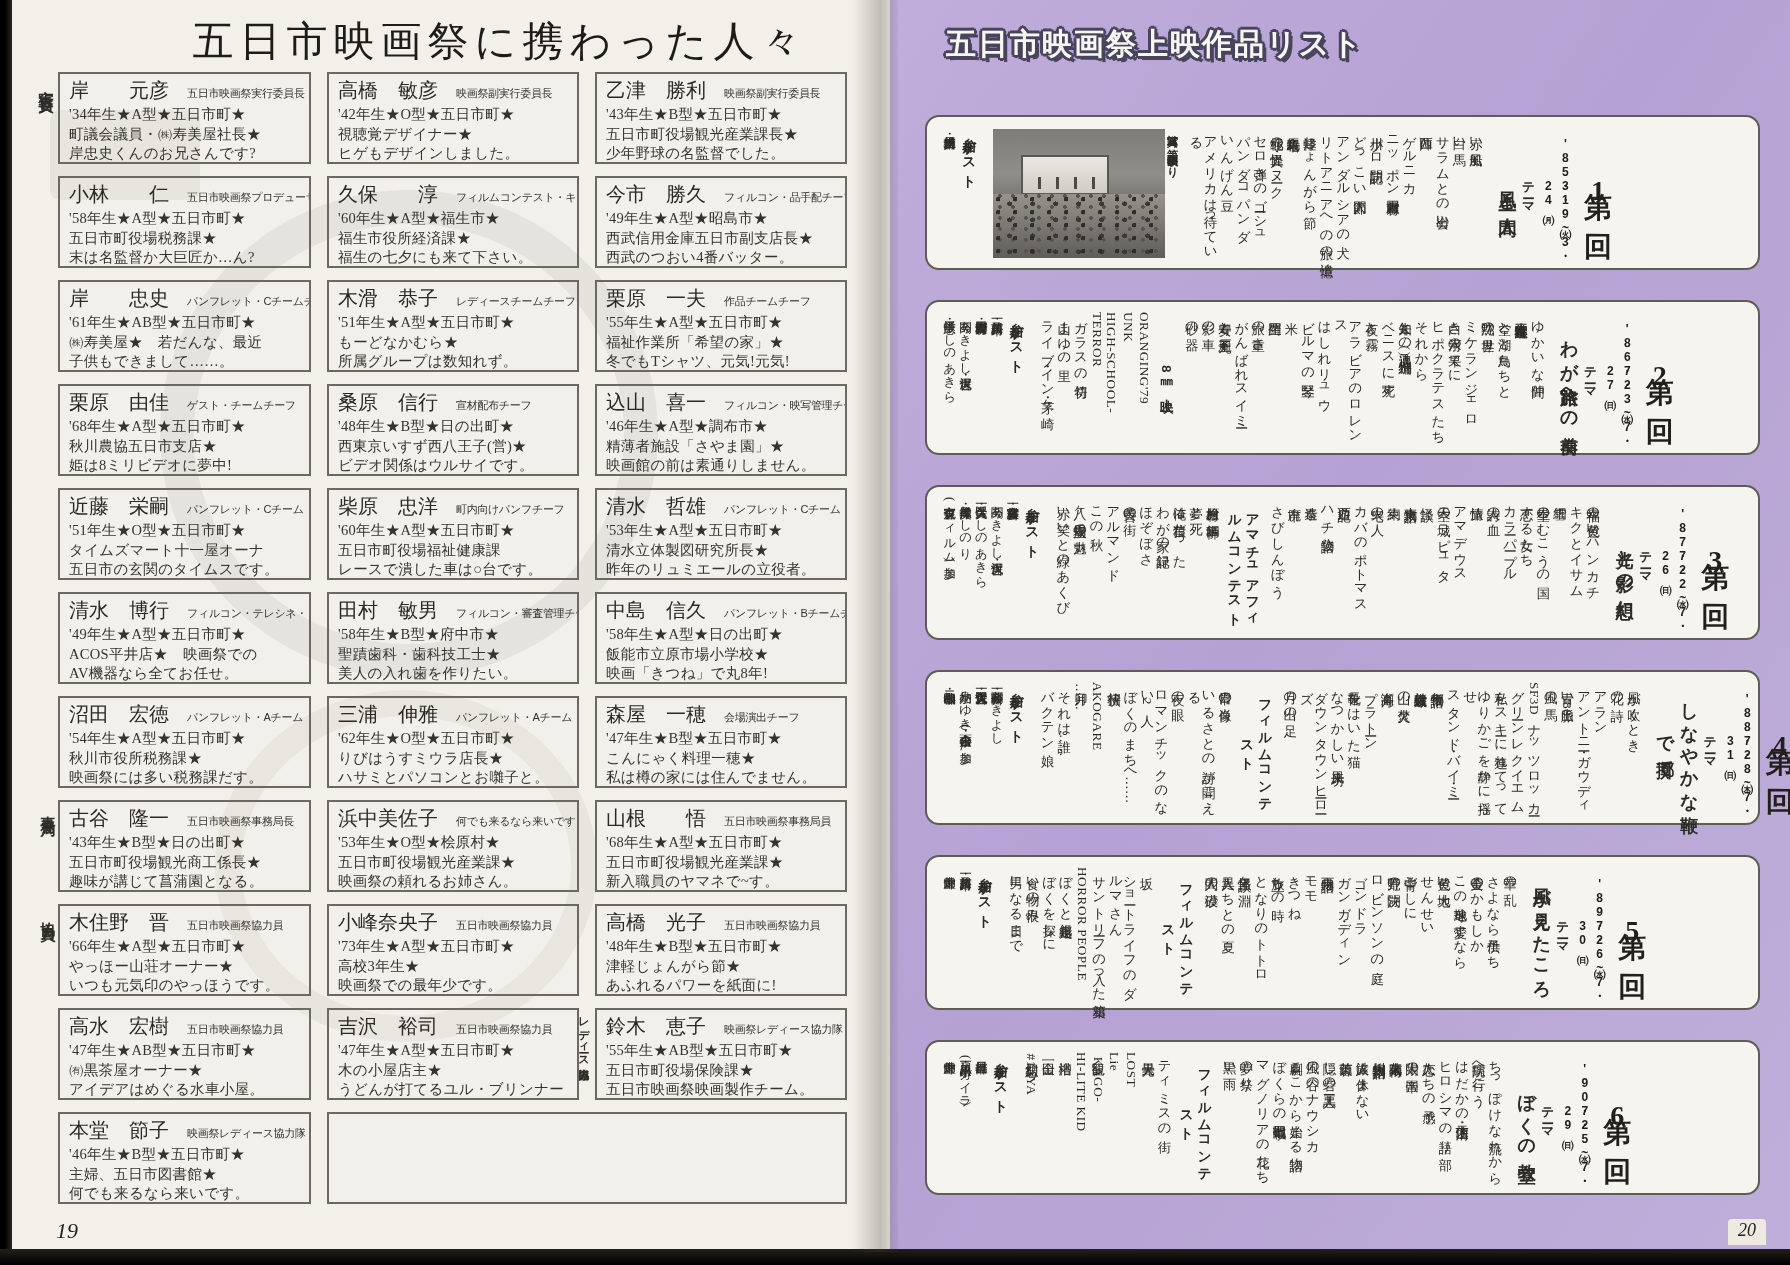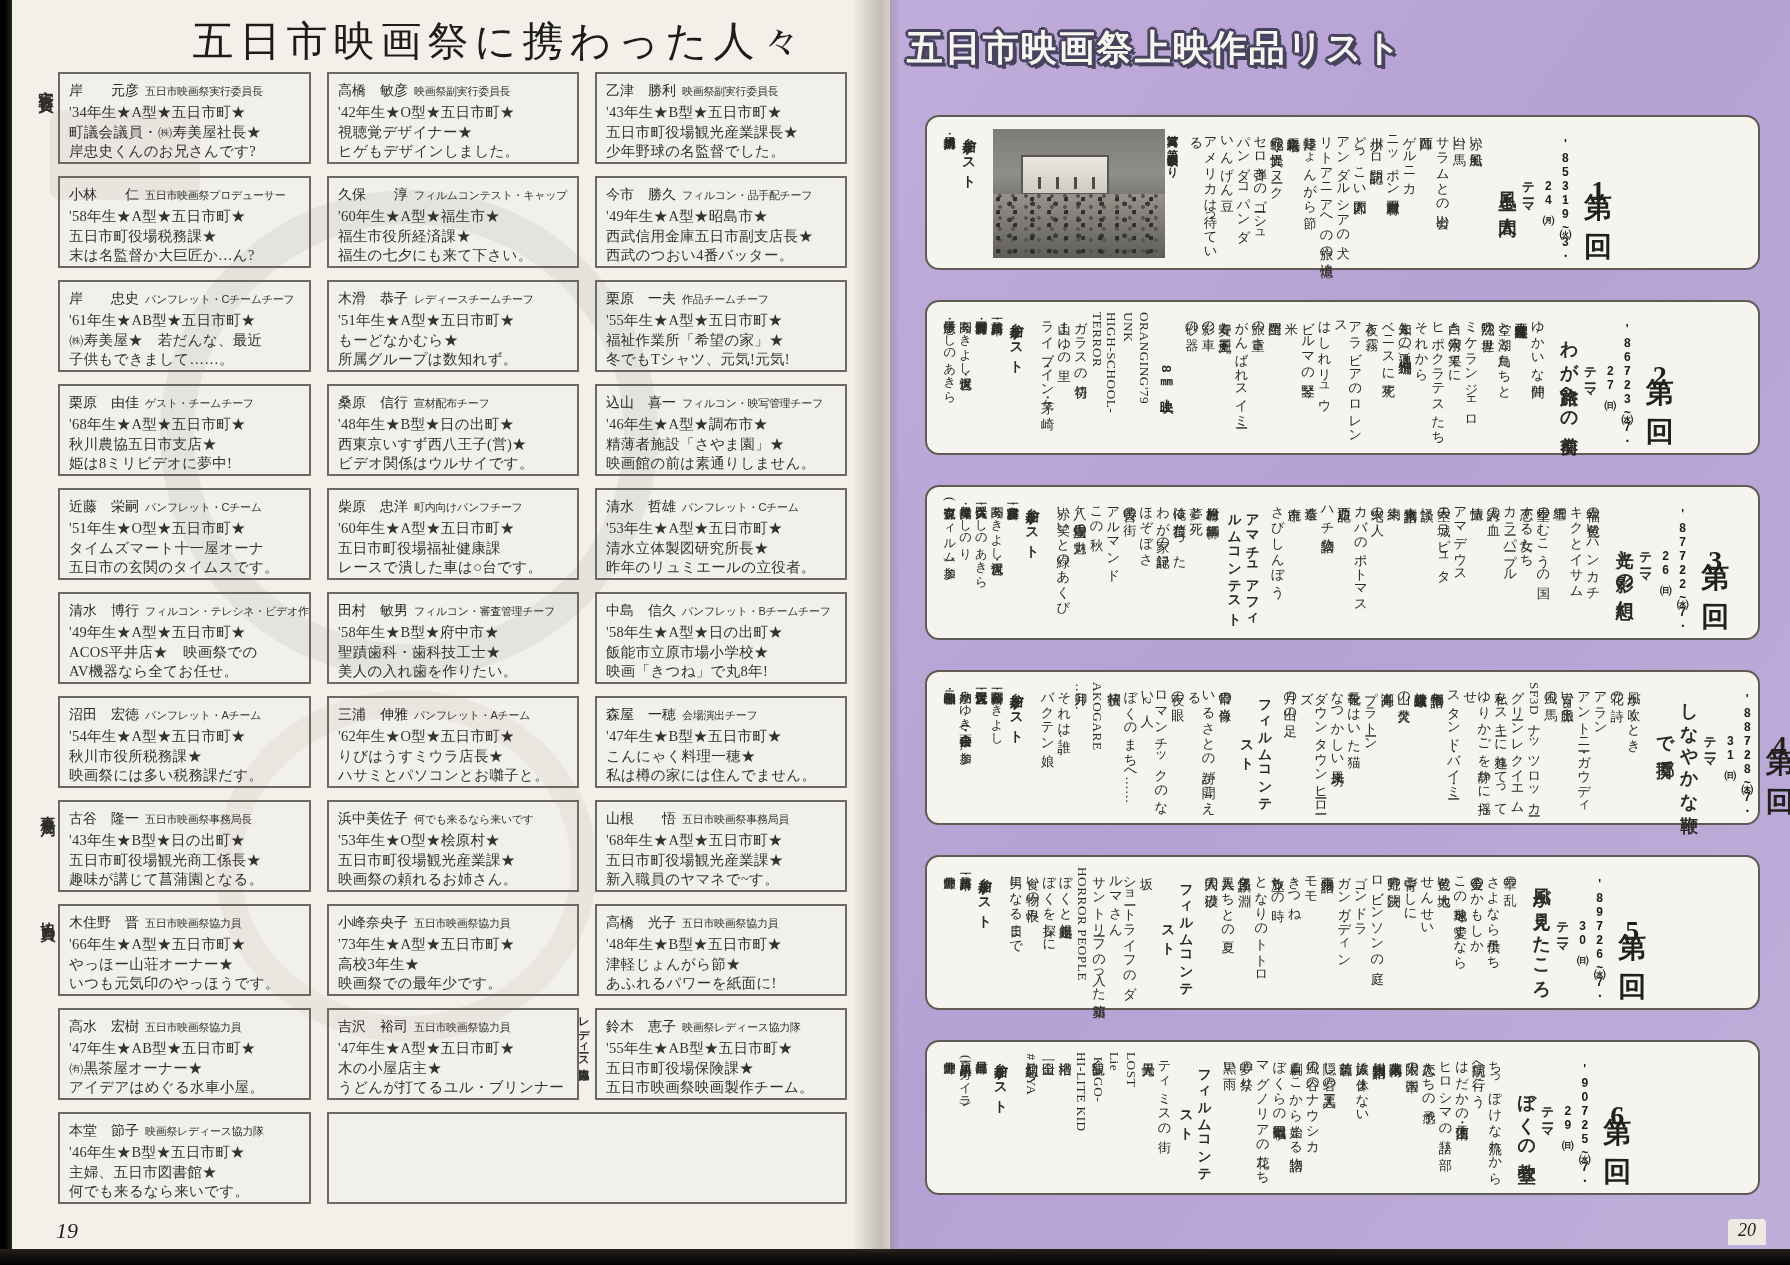--- a/index.html
+++ b/index.html
@@ -25,34 +25,34 @@
   .side-label{position:absolute;writing-mode:vertical-rl;text-orientation:upright;
     font-weight:bold;color:#2e2d29;font-family:"Liberation Sans","DejaVu Sans",sans-serif;}
   .sl-1{left:26px;top:78px;font-size:15px;letter-spacing:3px;}
   .sl-2{left:28px;top:804px;font-size:15px;letter-spacing:3px;}
   .sl-3{left:28px;top:910px;font-size:15px;letter-spacing:3px;}
   .sl-4{left:566px;top:1010px;font-size:11px;letter-spacing:0;}
   .people-grid{position:absolute;left:48px;top:72px;display:grid;
     grid-template-columns:253px 252px 252px;grid-auto-rows:92px;column-gap:16px;row-gap:12px;}
   .person{border:2px solid #6b6962;padding:4px 9px 3px;overflow:hidden;box-sizing:border-box;background:rgba(255,255,255,.06);}
   .p-head{white-space:nowrap;line-height:24px;}
-  .p-name{font-size:14px;color:#2a2925;}
-  .p-role{font-size:11px;margin-left:6px;color:#33322d;letter-spacing:-.3px;
+  .p-name{font-size:20px;color:#2a2925;}
+  .p-role{font-size:11px;margin-left:18px;color:#33322d;letter-spacing:-.3px;
     font-family:"Liberation Sans","DejaVu Sans",sans-serif;}
   .p-line{font-size:14.5px;line-height:19.5px;color:#34332e;white-space:nowrap;letter-spacing:.3px;}
   .kinema{grid-column:2 / 4;}
   .k-text{font-size:12.3px;line-height:16.5px;color:#34332e;letter-spacing:.2px;}
   .pagenum-left{position:absolute;left:46px;top:1218px;font-style:italic;font-size:22px;color:#1f1e1b;}
 
   
   .page-right{position:absolute;left:890px;top:0;width:900px;height:1249px;
     background:linear-gradient(125deg,#c0addb 0%,#b5a1d3 45%,#bfaeda 100%);}
   .r-title{margin:0;position:absolute;left:895px;top:24px;width:520px;text-align:center;
     font-family:"Liberation Sans","DejaVu Sans",sans-serif;font-weight:bold;
-    font-size:36px;letter-spacing:2px;color:#f8f6f0;white-space:nowrap;
+    font-size:30px;letter-spacing:2px;color:#f8f6f0;white-space:nowrap;
     text-shadow:3px 0 0 #49445e,-3px 0 0 #49445e,0 3px 0 #49445e,0 -3px 0 #49445e,
       2px 2px 0 #49445e,-2px 2px 0 #49445e,2px -2px 0 #49445e,-2px -2px 0 #49445e,4px 4px 0 #49445e;}
   .rounds{position:absolute;left:925px;top:115px;display:flex;flex-direction:column;gap:30px;}
   .round{width:835px;height:155px;box-sizing:border-box;background:#f6f4ee;
     border:2px solid #5f5c55;border-radius:14px;padding:10px 13px;}
   .vflow{height:100%;writing-mode:vertical-rl;color:#2c2b27;}
   .round-no{font-size:28px;font-weight:bold;text-orientation:upright;text-align:center;
     letter-spacing:5px;color:#21201d;margin-block-end:5px;}
   .r-date{font-size:12px;font-weight:bold;text-orientation:upright;text-align:center;
     letter-spacing:0;color:#21201d;margin-block-end:3px;

